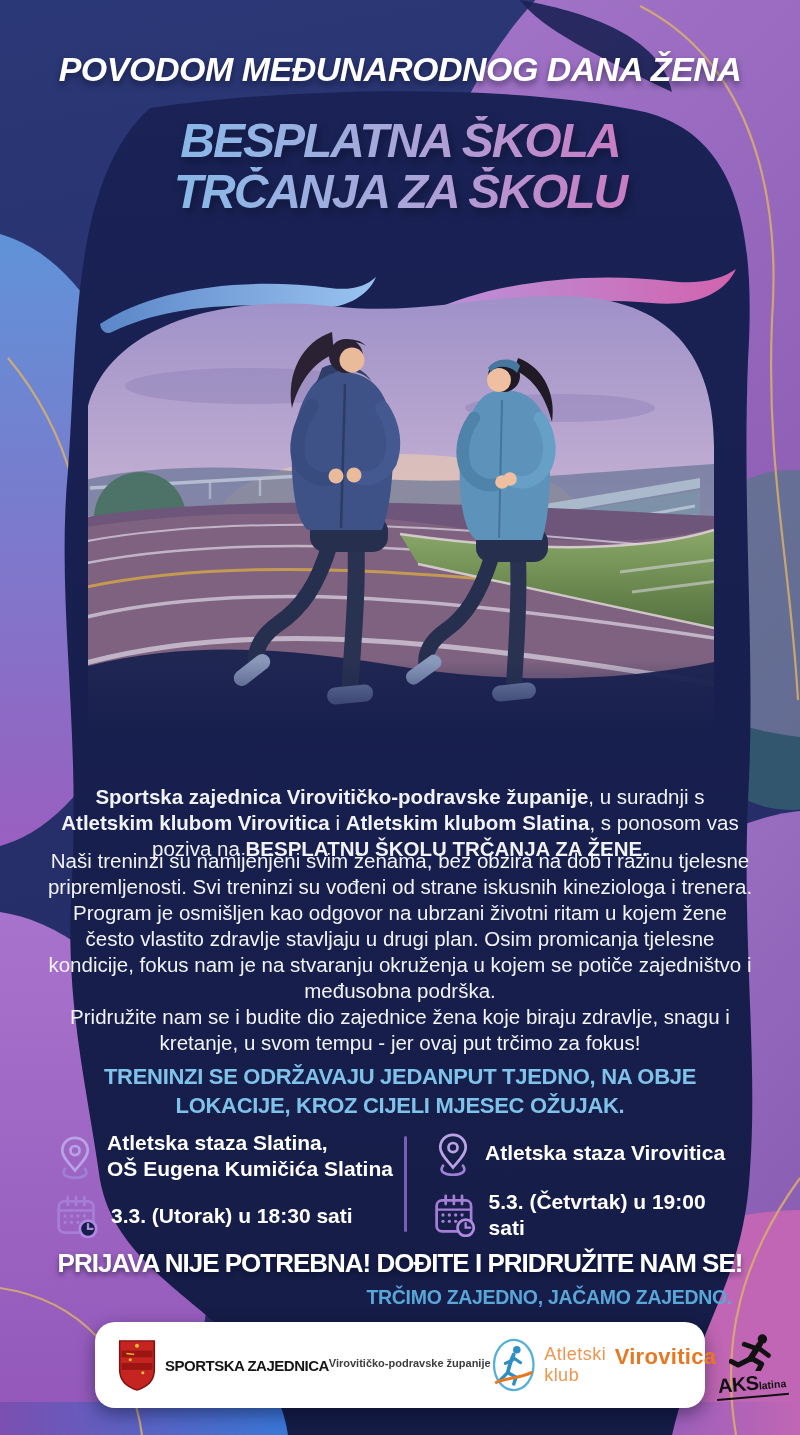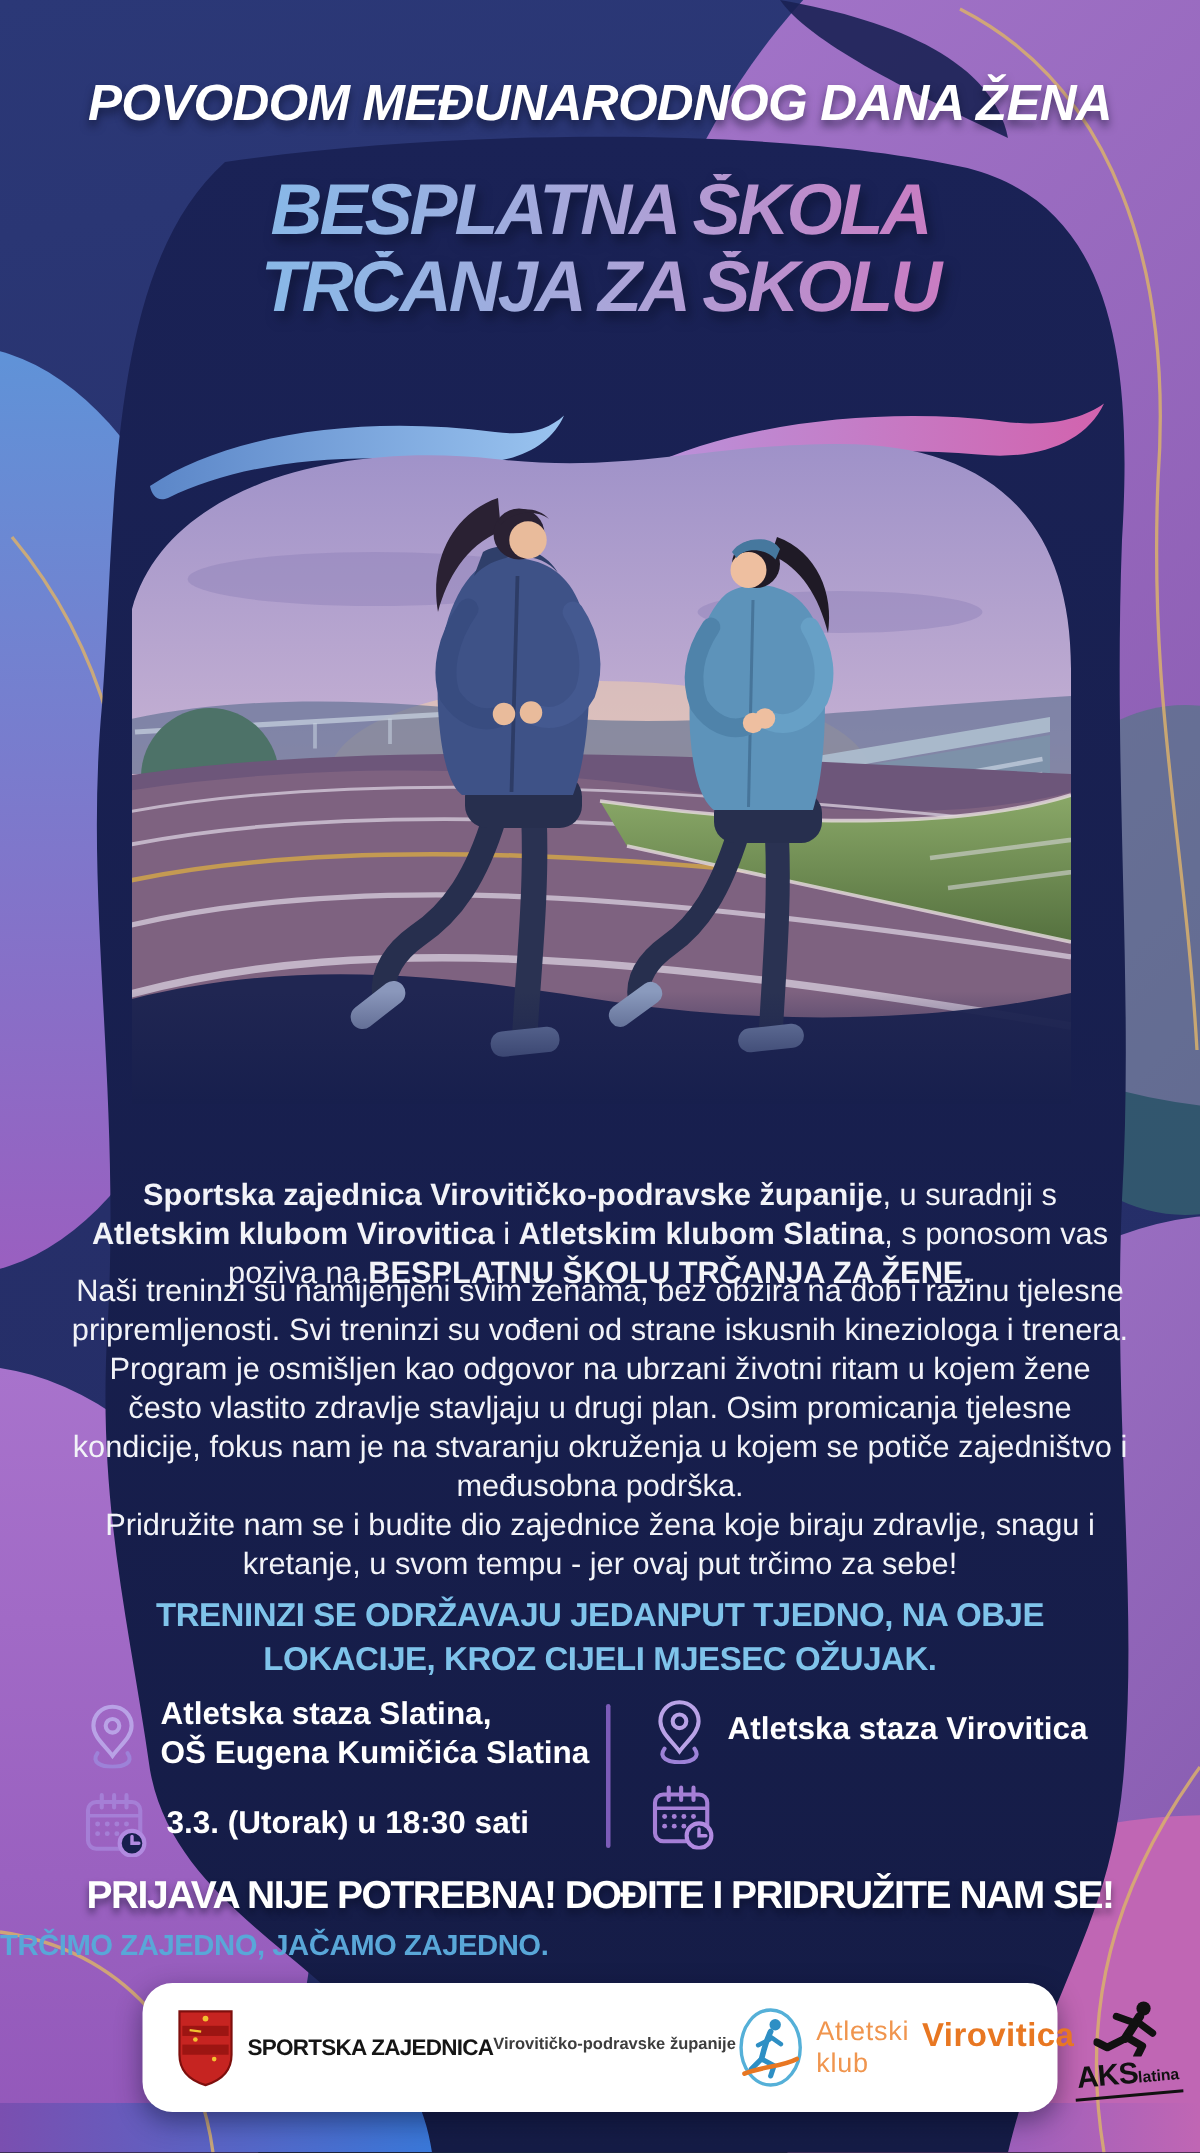--- a/index.html
+++ b/index.html
@@ -33,21 +33,21 @@
   .inforow{top:1130px;left:55px;width:690px;display:flex;justify-content:flex-end;}
   .infocol{display:flex;flex-direction:column;gap:13px;}
   .infocol.left{width:352px;}
   .infocol.right{width:338px;padding-left:26px;box-sizing:border-box;}
   .inforitem{display:flex;align-items:center;gap:12px;color:#ffffff;
     font-weight:700;font-size:21px;line-height:1.22;}
   .divider{top:1136px;left:404px;width:2.5px;height:96px;background:#7c5cb8;border-radius:2px;}
   .ctamain{top:1248px;left:0;width:800px;text-align:center;color:#ffffff;
     font-size:26px;font-weight:800;letter-spacing:-1px;white-space:nowrap;
     text-shadow:0 3px 5px rgba(5,10,30,.5);}
-  .ctasub{top:1286px;left:0;width:732px;text-align:left;color:#59a7d8;
+  .ctasub{top:1286px;left:0;width:732px;text-align:right;color:#59a7d8;
     font-size:19.5px;font-weight:700;letter-spacing:-0.3px;}
   
   .footer{top:1322px;left:95px;width:610px;height:86px;background:#ffffff;
     border-radius:20px;display:flex;align-items:center;justify-content:space-between;
     padding:0 22px;box-sizing:border-box;box-shadow:0 6px 18px rgba(5,8,30,.45);}
   .logo{display:flex;align-items:center;gap:8px;}
   .logo .col{display:flex;flex-direction:row;}
   .sz1{font-size:15px;font-weight:800;color:#151515;letter-spacing:-0.5px;white-space:nowrap;}
   .sz2{font-size:11px;font-weight:700;color:#3d3d3d;white-space:nowrap;}
   .akv1{font-size:18px;font-weight:400;color:#f0954e;letter-spacing:0.5px;}
@@ -253,21 +253,21 @@
       </g>
 
       <rect x="80" y="395" width="640" height="75" fill="url(#fade)"></rect>
     </g>
   </svg>
 
   <div class="abs intro"><span style="font-weight: 700;">Sportska zajednica Virovitičko-podravske županije</span><span>, u suradnji s </span><span style="font-weight: 700;">Atletskim klubom Virovitica</span><span> i </span><span style="font-weight: 700;">Atletskim klubom Slatina</span><span>, s ponosom vas poziva na </span><span style="font-weight: 700;">BESPLATNU ŠKOLU TRČANJA ZA ŽENE.</span></div>
 
   <div class="abs bodytext">
     <p>Naši treninzi su namijenjeni svim ženama, bez obzira na dob i razinu tjelesne pripremljenosti. Svi treninzi su vođeni od strane iskusnih kineziologa i trenera. Program je osmišljen kao odgovor na ubrzani životni ritam u kojem žene često vlastito zdravlje stavljaju u drugi plan. Osim promicanja tjelesne kondicije, fokus nam je na stvaranju okruženja u kojem se potiče zajedništvo i međusobna podrška.</p>
-    <p>Pridružite nam se i budite dio zajednice žena koje biraju zdravlje, snagu i kretanje, u svom tempu - jer ovaj put trčimo za sebe!</p>
+    <p>Pridružite nam se i budite dio zajednice žena koje biraju zdravlje, snagu i kretanje, u svom tempu - jer ovaj put trčimo za fokus!</p>
   </div>
 
   <div class="abs sched">TRENINZI SE ODRŽAVAJU JEDANPUT TJEDNO, NA OBJE LOKACIJE, KROZ CIJELI MJESEC OŽUJAK.</div>
 
   <div class="abs inforow">
     <div class="infocol left">
       <div class="inforitem">
         <svg width="40" height="46" viewBox="0 0 44 50">
           <path d="M 22 5 C 14 5 8 11 8 19 C 8 27 16 33 22 41 C 28 33 36 27 36 19 C 36 11 30 5 22 5 Z" fill="none" stroke="#b9a2e6" stroke-width="3"></path>
           <circle cx="22" cy="19" r="5" fill="none" stroke="#b9a2e6" stroke-width="3"></circle>
@@ -317,20 +317,21 @@
               <circle cx="18" cy="24" r="1.8"></circle>
               <circle cx="25" cy="24" r="1.8"></circle>
               <circle cx="32" cy="24" r="1.8"></circle>
             <circle cx="11" cy="31" r="1.8"></circle>
               <circle cx="18" cy="31" r="1.8"></circle>
               <circle cx="25" cy="31" r="1.8"></circle>
           </g>
           <circle cx="36" cy="38" r="9" fill="#171f4d" stroke="#b18ae0" stroke-width="3"></circle>
           <path d="M 36 33 V 38 H 41" fill="none" stroke="#b18ae0" stroke-width="2.5" stroke-linecap="round"></path>
         </svg>
+        <div>5.3. (Četvrtak) u 19:00 sati</div>
       </div>
     </div>
   </div>
   <div class="abs divider"></div>
 
   <div class="abs ctamain">PRIJAVA NIJE POTREBNA! DOĐITE I PRIDRUŽITE NAM SE!</div>
   <div class="abs ctasub">TRČIMO ZAJEDNO, JAČAMO ZAJEDNO.</div>
 
   <div class="abs footer">
     <div class="logo">

